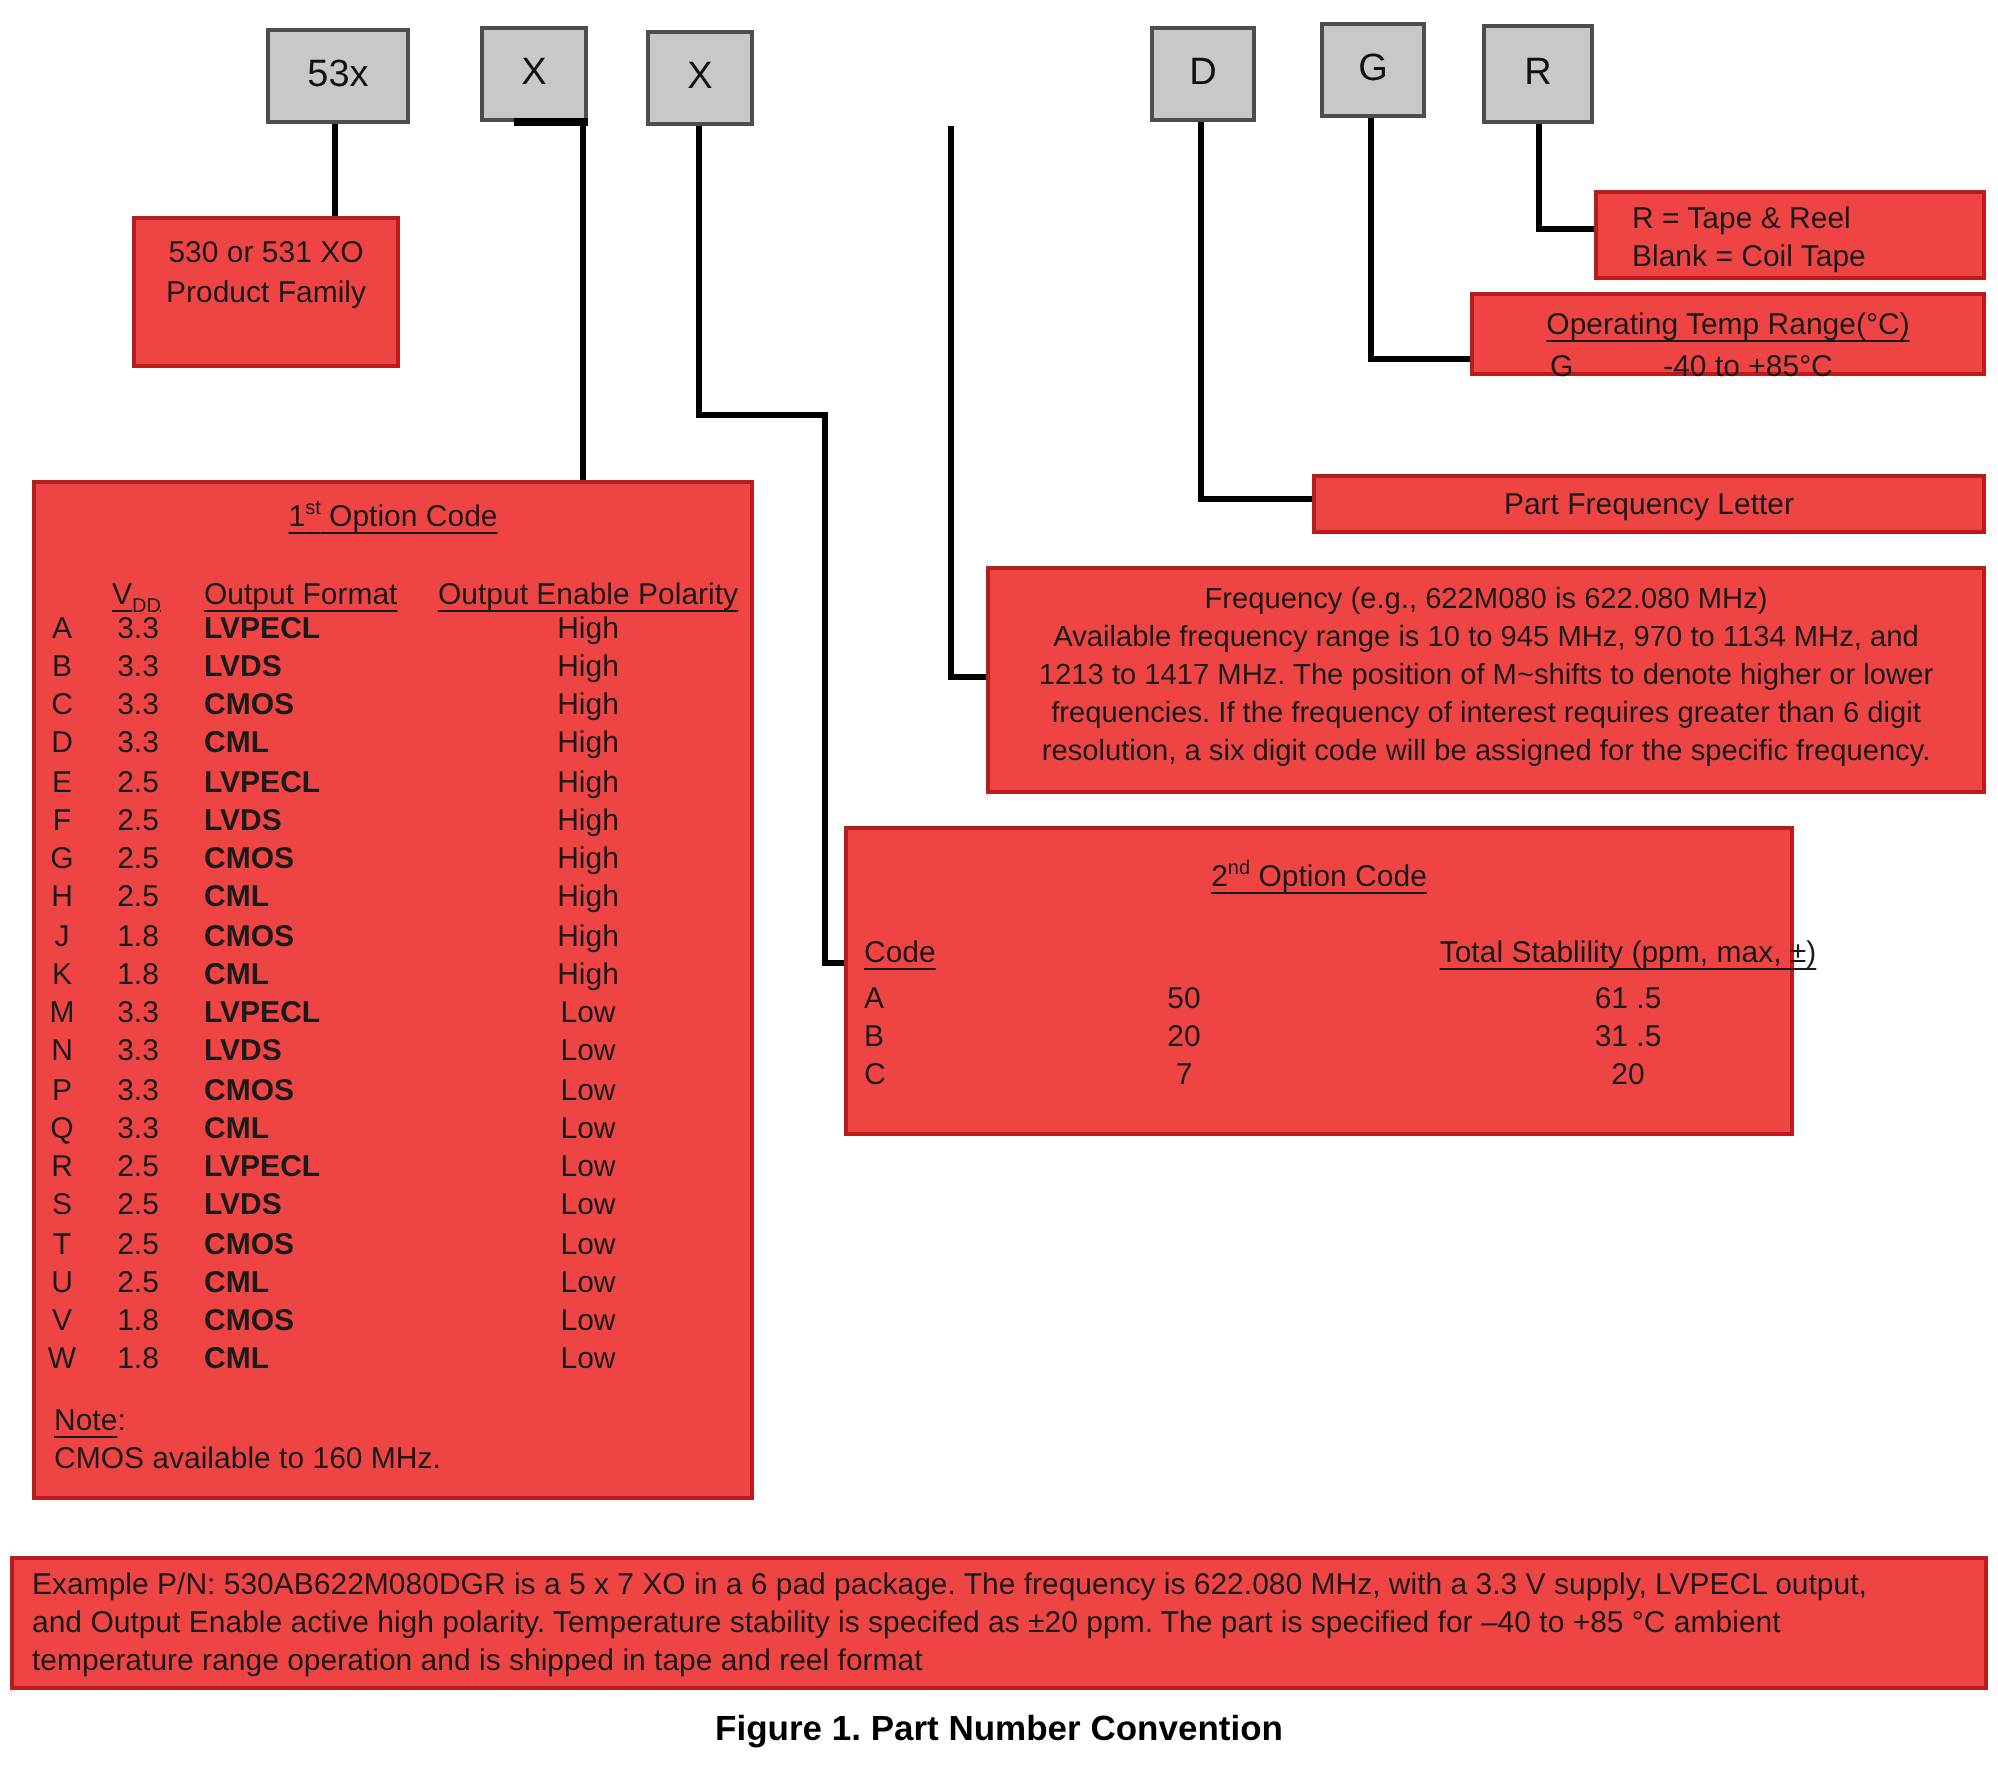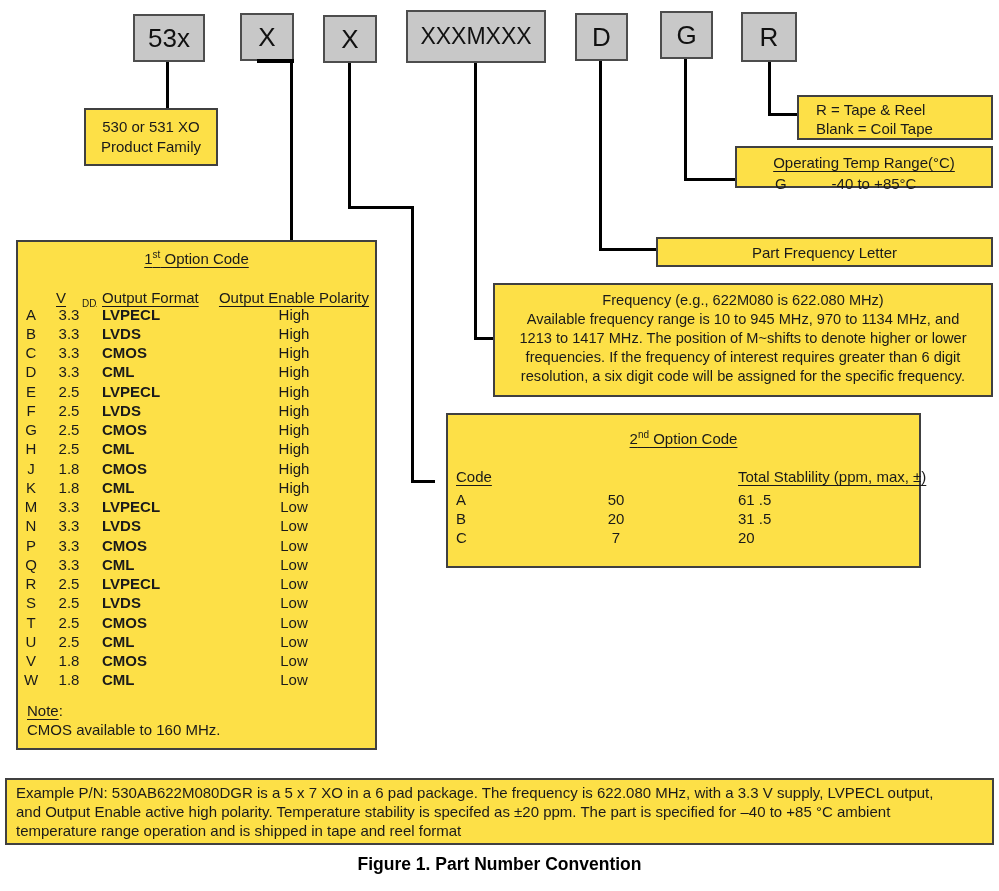--- a/index.html
+++ b/index.html
@@ -1,54 +1,51 @@
 <!DOCTYPE html>
 <html><head>
 <meta charset="utf-8">
 <style>
   * { box-sizing: border-box; margin: 0; padding: 0; }
   body { background: #ffffff; font-family: "Liberation Sans", sans-serif; }
   .canvas { position: relative; width: 999px; height: 891px; background: #ffffff; color: #1a1a1a; overflow: hidden; }
   .abs { position: absolute; }
-  .gbox { position: absolute; background: #c8c8c8; border: 2px solid #4d4d4d; display: flex; align-items: center; justify-content: center; font-size: 26px; color: #111; }
+  .gbox { position: absolute; background: #c8c8c8; border: 2px solid #4d4d4d; display: flex; align-items: center; justify-content: center; font-size: 19px; color: #111; }
   .ln { position: absolute; background: #000; }
-  .cbox { position: absolute; background: #fde047; border: 2px solid #404040; font-size: 15px; }
+  .cbox { position: absolute; background: #ef4444; border: 2px solid #b91c1c; font-size: 15px; }
   .tc { text-align: center; }
   .u { text-decoration: underline; text-underline-offset: 3px; }
   sup { font-size: 10px; vertical-align: super; }
-  sub { font-size: 10px; vertical-align: sub; margin-left: 16px; }
+  sub { font-size: 10px; vertical-align: sub; }
   .o1r { position: absolute; left: 0; width: 100%; height: 19px; font-size: 15px; }
   .cc { position: absolute; left: 0; width: 26px; text-align: center; }
   .cv { position: absolute; left: 36px; width: 30px; text-align: center; }
   .cf { position: absolute; left: 84px; font-weight: bold; }
   .cp { position: absolute; left: 197px; width: 158px; text-align: center; }
   .o2r { position: absolute; left: 0; width: 100%; height: 19px; font-size: 15px; }
   .c2a { position: absolute; left: 8px; width: 44px; text-align: left; }
   .c2b { position: absolute; left: 48px; width: 240px; text-align: center; }
-  .c2c { position: absolute; left: 290px; width: 200px; text-align: left; }
+  .c2c { position: absolute; left: 290px; width: 200px; text-align: center; }
   .freq-line { line-height: 19px; white-space: nowrap; text-align: center; }
   .ex-line { position: absolute; left: 9px; white-space: nowrap; font-size: 15px; }
   .caption { position: absolute; left: 0; top: 854px; width: 100%; text-align: center; font-weight: bold; font-size: 17.5px; color: #000; }
 </style>
 </head>
 <body>
 
 <div class="canvas">
 
   <div class="gbox" style="left:133px;top:14px;width:72px;height:48px">
       <span>53x</span>
     </div>
   <div class="gbox" style="left:240px;top:13px;width:54px;height:48px">
       <span>X</span>
     </div>
   <div class="gbox" style="left:323px;top:15px;width:54px;height:48px">
       <span>X</span>
-    </div>
-  <div class="gbox" style="left:406px;top:10px;width:140px;height:53px;font-size:23px">
-      <span>XXXMXXX</span>
     </div>
   <div class="gbox" style="left:575px;top:13px;width:53px;height:48px">
       <span>D</span>
     </div>
   <div class="gbox" style="left:660px;top:11px;width:53px;height:48px">
       <span>G</span>
     </div>
   <div class="gbox" style="left:741px;top:12px;width:56px;height:50px">
       <span>R</span>
     </div>
@@ -62,21 +59,21 @@
   <div class="ln" style="left:411px;top:480px;width:24px;height:3px"></div>
   <div class="ln" style="left:474px;top:63px;width:3px;height:277px"></div>
   <div class="ln" style="left:474px;top:337px;width:20px;height:3px"></div>
   <div class="ln" style="left:599px;top:61px;width:3px;height:190px"></div>
   <div class="ln" style="left:599px;top:248px;width:58px;height:3px"></div>
   <div class="ln" style="left:684px;top:59px;width:3px;height:122px"></div>
   <div class="ln" style="left:684px;top:178px;width:52px;height:3px"></div>
   <div class="ln" style="left:768px;top:62px;width:3px;height:54px"></div>
   <div class="ln" style="left:768px;top:113px;width:30px;height:3px"></div>
 
-  <div class="cbox tc" style="left:84px;top:108px;width:134px;height:58px;padding-top:7px;line-height:20px">
+  <div class="cbox tc" style="left:66px;top:108px;width:134px;height:76px;padding-top:7px;line-height:20px">
     <div>530 or 531 XO</div>
     <div>Product Family</div>
   </div>
 
   <div class="cbox" style="left:797px;top:95px;width:196px;height:45px;padding:3px 0 0 17px;line-height:19px">
     <div>R = Tape &amp; Reel</div>
     <div>Blank = Coil Tape</div>
   </div>
 
   <div class="cbox" style="left:735px;top:146px;width:258px;height:42px">
@@ -219,21 +216,21 @@
     <div class="o1r" style="top:429px">
         <span class="cc">W</span>
         <span class="cv">1.8</span>
         <span class="cf">CML</span>
         <span class="cp">Low</span>
       </div>
     <div class="abs" style="left:9px;top:460px"><span class="u">Note</span><span>:</span></div>
     <div class="abs" style="left:9px;top:479px">CMOS available to 160 MHz.</div>
   </div>
 
-  <div class="cbox" style="left:446px;top:413px;width:475px;height:155px">
+  <div class="cbox" style="left:422px;top:413px;width:475px;height:155px">
     <div class="abs tc" style="left:0;top:14px;width:100%"><span class="u"><span>2</span><sup>nd</sup><span> Option Code</span></span></div>
     <div class="o2r" style="top:53px">
       <span class="c2a"><span class="u">Code</span></span>
       <span class="c2c"><span class="u">Total Stablility (ppm, max, ±)</span></span>
     </div>
     <div class="o2r" style="top:76px">
         <span class="c2a">A</span>
         <span class="c2b">50</span>
         <span class="c2c">61 .5</span>
       </div>

